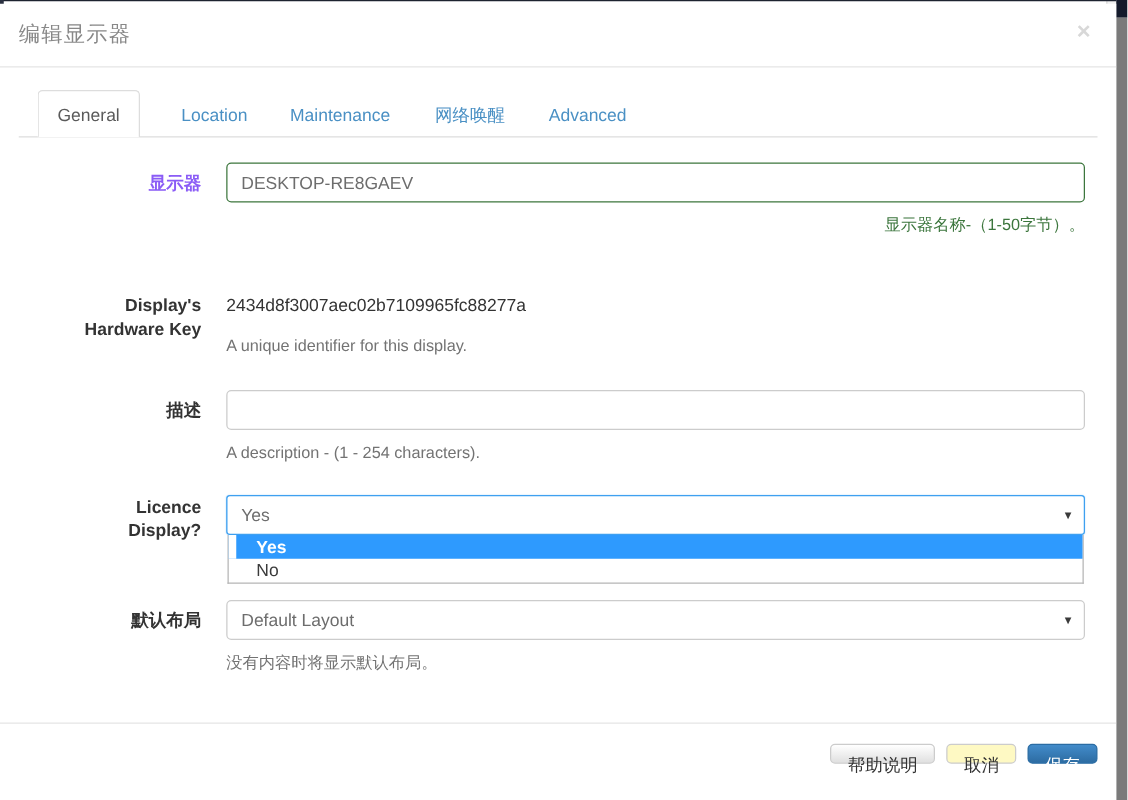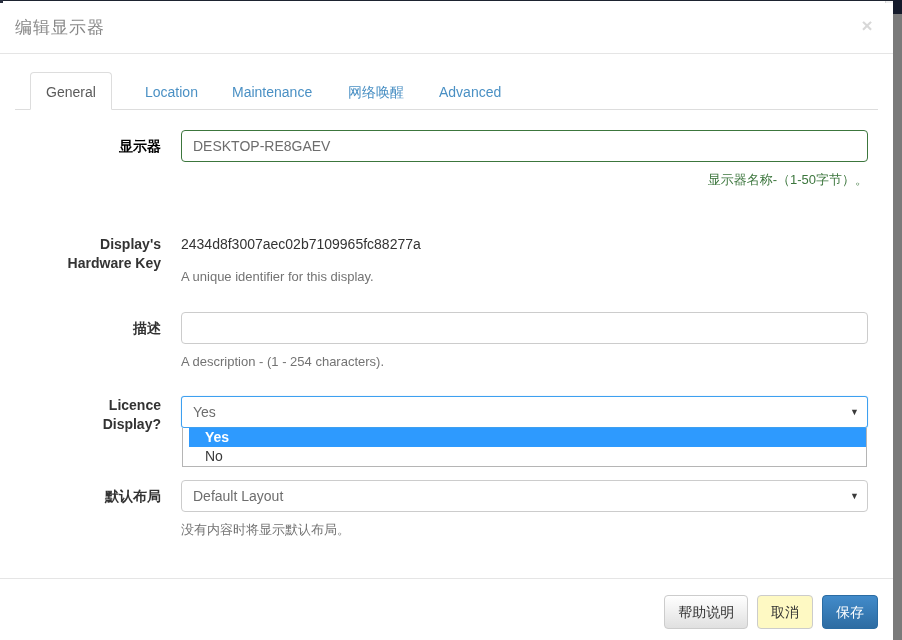--- a/index.html
+++ b/index.html
@@ -147,21 +147,21 @@
   .ctrl-label {
     position: absolute;
     left: 0;
     width: 146px;
     text-align: right;
     font-weight: bold;
     font-size: 14px;
     line-height: 19px;
     color: #333333;
   }
-  .ctrl-label.green { color: #000000; }
+  .ctrl-label.green { color: #8b5cf6; }
   .ctrl-wrap {
     margin-left: 166px;
     width: 687px;
     position: relative;
   }
   .help-text {
     font-size: 13px;
     color: #737373;
     line-height: 18px;
   }
@@ -260,21 +260,21 @@
     right: 0;
     bottom: 0;
     height: 64px;
     border-top: 1px solid #e5e5e5;
     text-align: right;
     padding: 16px 15px 0 0;
     box-sizing: border-box;
   }
   .btn {
     display: inline-block;
-    height: 34px;
+    height: 16px;
     min-width: 34px;
     padding: 0 13px;
     margin-left: 5px;
     font-size: 14px;
     font-family: "Liberation Sans", sans-serif;
     line-height: 32px;
     border-radius: 4px;
     border: 1px solid;
     cursor: pointer;
     vertical-align: top;

